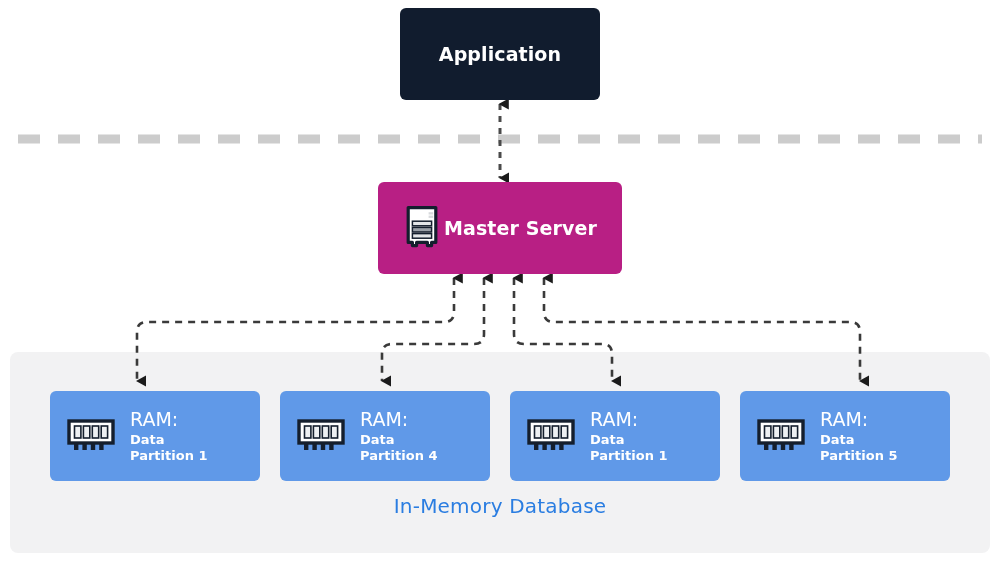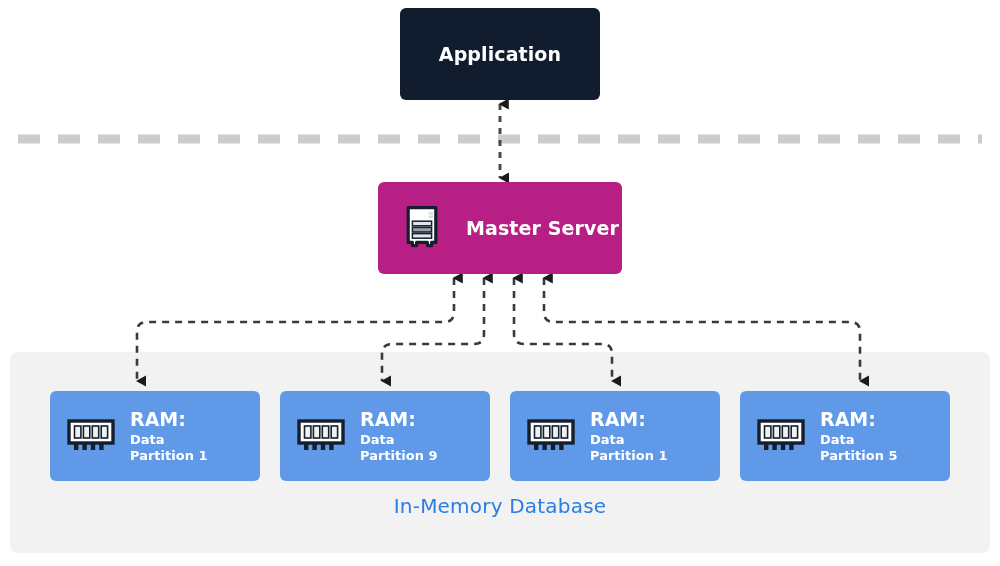--- a/index.html
+++ b/index.html
@@ -30,34 +30,34 @@
   }
 
   .master-box{
     left:378px;top:182px;width:244px;height:92px;background:#b81f84;
     display:flex;align-items:center;
   }
   .master-box .icon-wrap{
     margin-left:22px;width:44px;height:50px;display:flex;align-items:center;justify-content:center;flex:0 0 auto;
   }
   .master-box .label{
-    color:#ffffff;font-size:19px;font-weight:700;margin-left:22px;letter-spacing:.1px;
+    color:#ffffff;font-size:19px;font-weight:700;letter-spacing:.1px;
   }
 
   .ram-box{
     top:391px;width:210px;height:90px;background:#6099e8;
     display:flex;align-items:center;
   }
   .ram-box .icon-wrap{
     margin-left:16px;width:50px;height:40px;display:flex;align-items:center;justify-content:center;flex:0 0 auto;
   }
   .ram-box .text{
     margin-left:14px;color:#ffffff;line-height:1.24;
   }
-  .ram-box .t-title{font-size:19px;font-weight:700;display:block;}
+  .ram-box .t-title{font-size:19px;font-weight:400;display:block;}
   .ram-box .t-sub{font-size:13px;font-weight:700;display:block;}
 
   .ram-1{left:50px;}
   .ram-2{left:280px;}
   .ram-3{left:510px;}
   .ram-4{left:740px;}
 
   .mem-caption{
     position:absolute;left:0;top:494px;width:1000px;text-align:center;
     color:#2a7de1;font-size:20px;font-weight:400;letter-spacing:.2px;
@@ -154,21 +154,21 @@
         <rect x="34.2" y="7" width="6.4" height="12" fill="#eef0f2" stroke="#141e2d" stroke-width="1.6"></rect>
         <rect x="7" y="24" width="4.4" height="7" fill="#141e2d"></rect>
         <rect x="15.4" y="24" width="4.4" height="7" fill="#141e2d"></rect>
         <rect x="23.8" y="24" width="4.4" height="7" fill="#141e2d"></rect>
         <rect x="32.2" y="24" width="4.4" height="7" fill="#141e2d"></rect>
       </svg>
     </span>
     <span class="text">
       <span class="t-title">RAM:</span>
       <span class="t-sub">Data</span>
-      <span class="t-sub">Partition 9</span>
+      <span class="t-sub">Partition 4</span>
     </span>
   </div>
 
   <div class="node ram-box ram-3">
     <span class="icon-wrap">
       <svg width="48" height="34" viewBox="0 0 48 34">
         <rect x="2" y="2" width="44" height="22" fill="#ffffff" stroke="#141e2d" stroke-width="3.4"></rect>
         <rect x="7.5" y="7" width="6.4" height="12" fill="#eef0f2" stroke="#141e2d" stroke-width="1.6"></rect>
         <rect x="16.4" y="7" width="6.4" height="12" fill="#eef0f2" stroke="#141e2d" stroke-width="1.6"></rect>
         <rect x="25.3" y="7" width="6.4" height="12" fill="#eef0f2" stroke="#141e2d" stroke-width="1.6"></rect>

